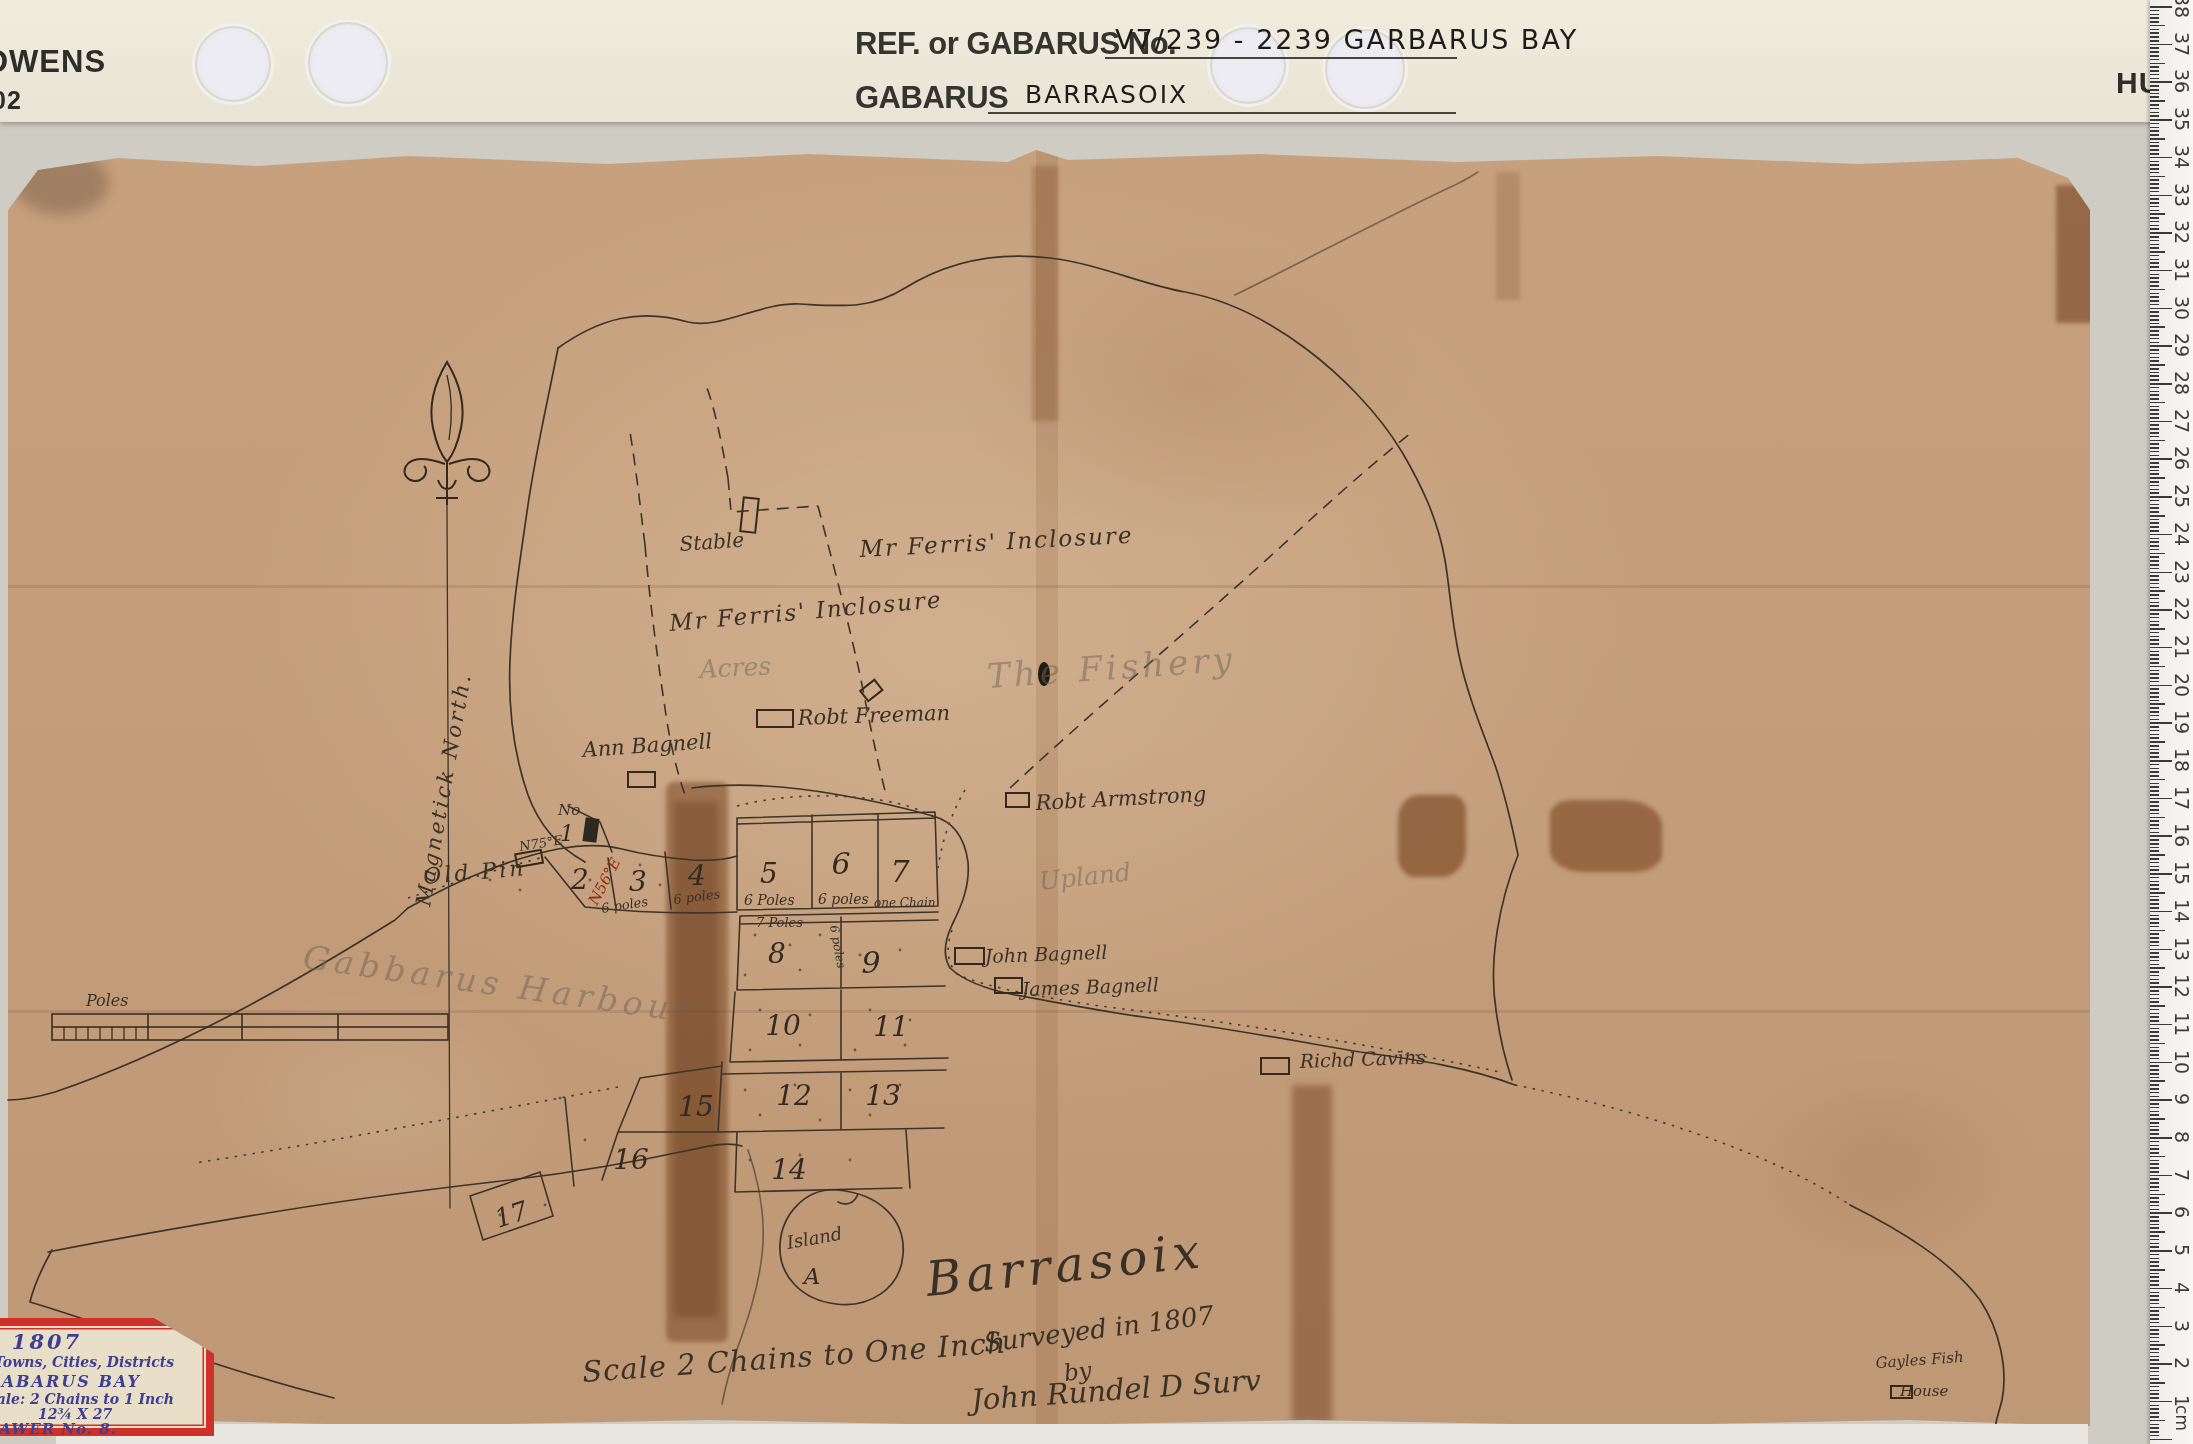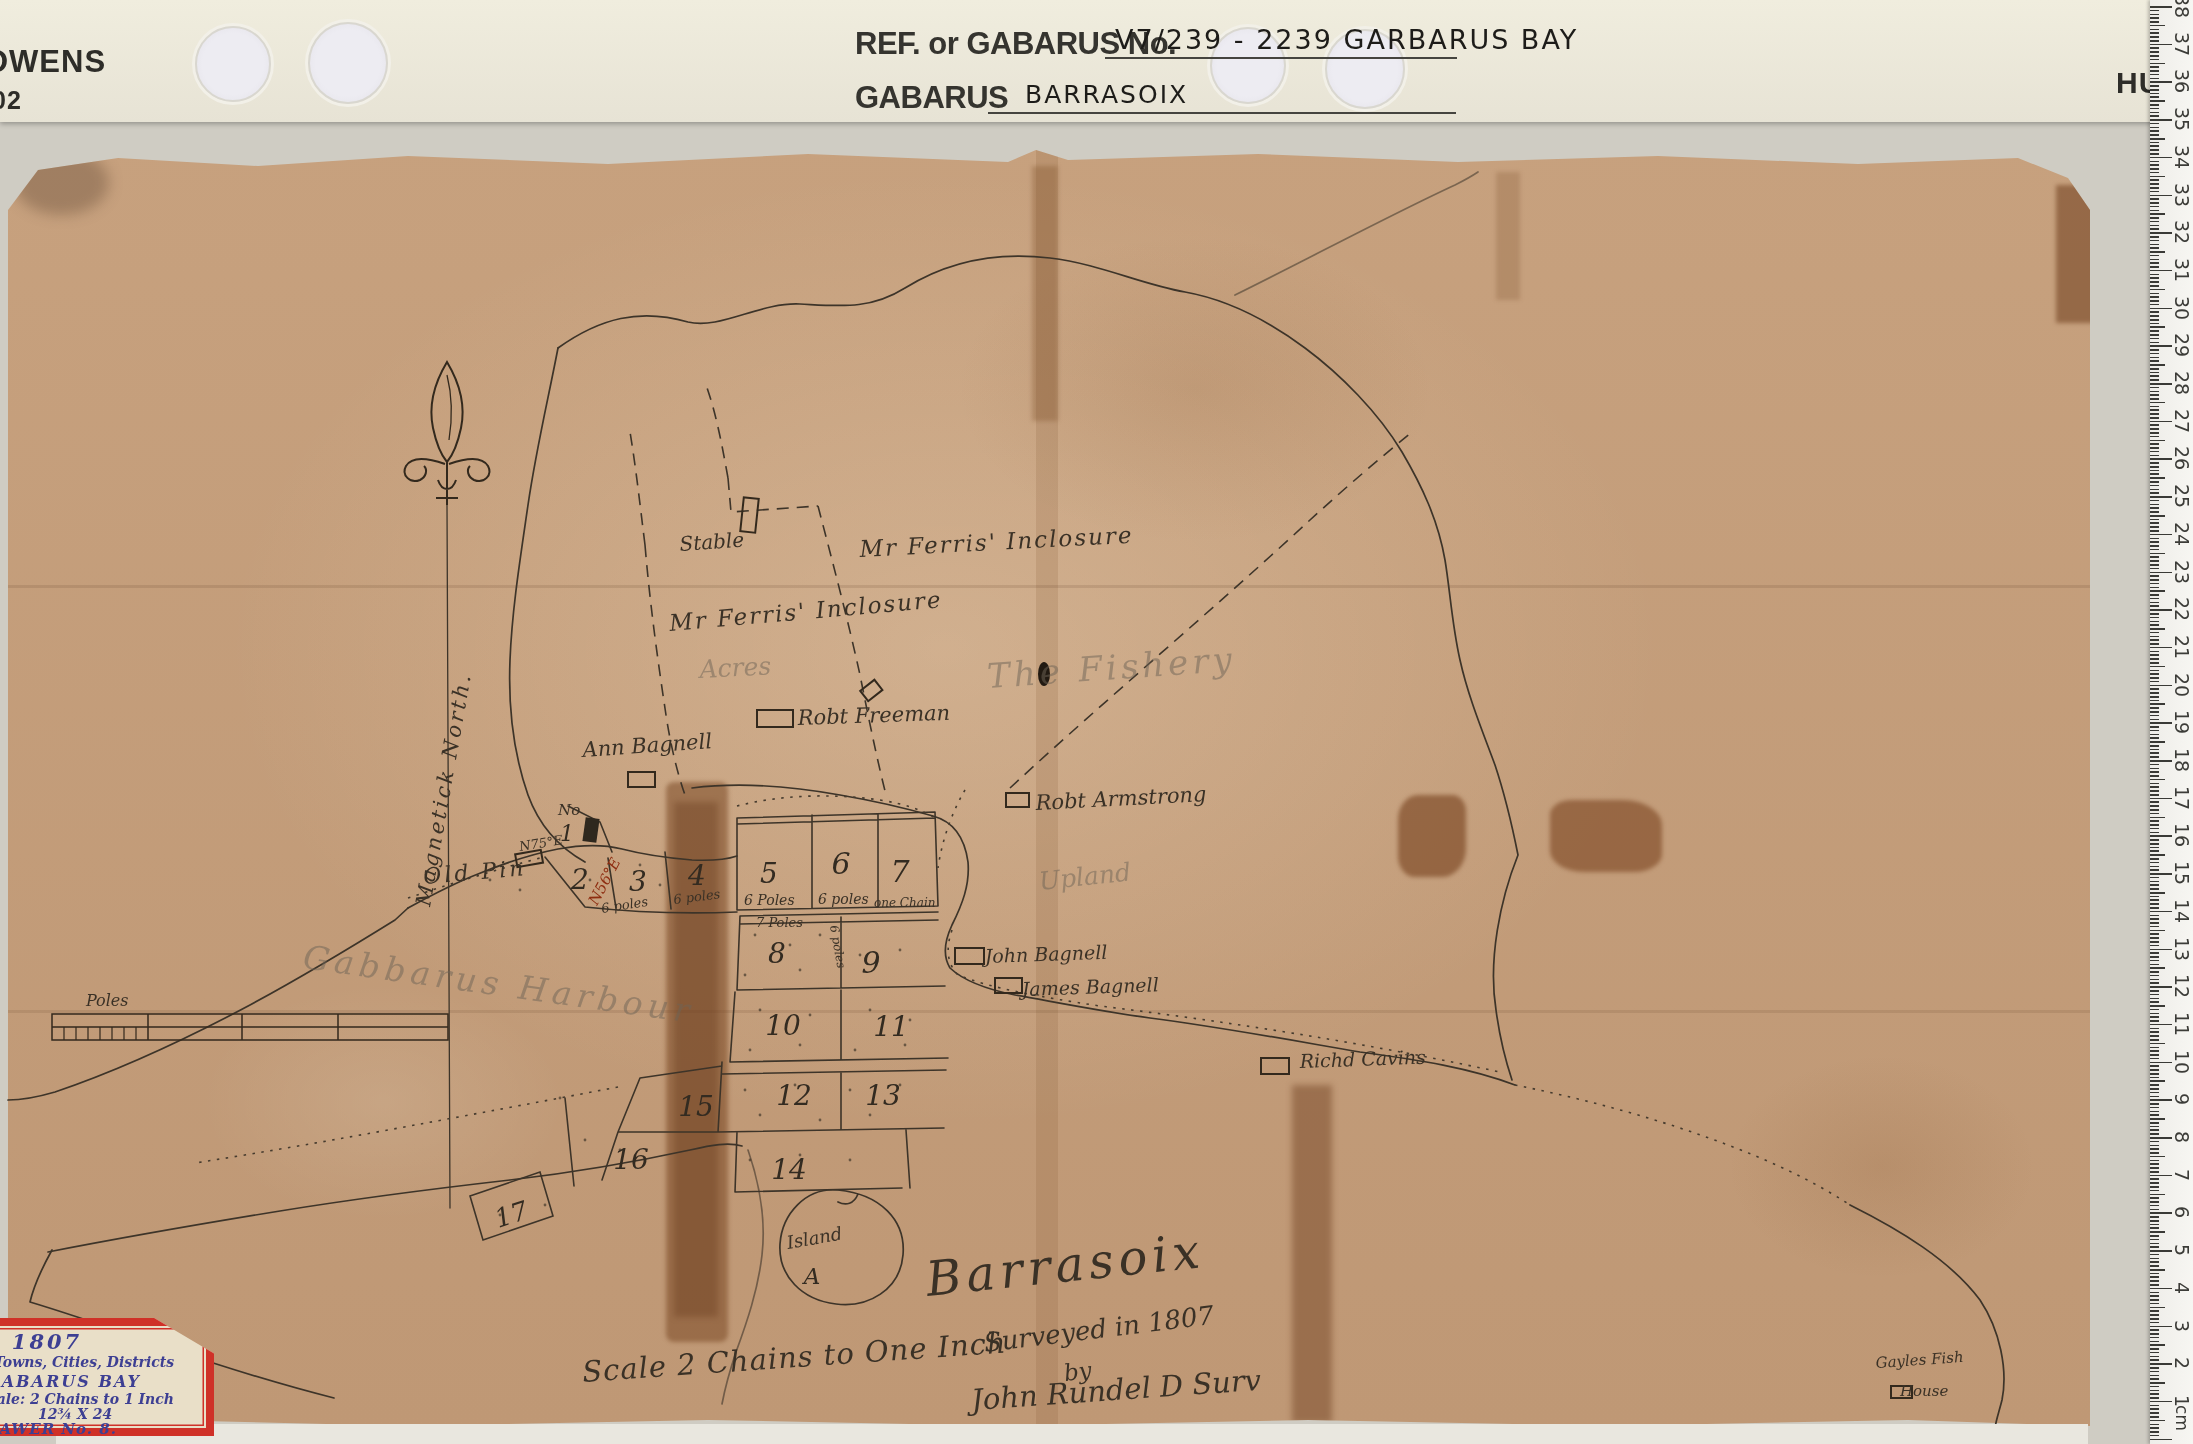--- a/index.html
+++ b/index.html
@@ -248,21 +248,21 @@
       <text class="ink" x="1876" y="1368" font-size="15" transform="rotate(-4 1876 1368)">Gayles Fish</text>
       <text class="ink" x="1900" y="1396" font-size="15">House</text>
     </g>
   </svg>
 
   <div class="abs arch-label">
     <div class="yr">1807</div>
     <div class="ln" style="top:36px;left:52px">Towns, Cities, Districts</div>
     <div class="ln" style="top:54px;left:44px;font-size:16px;letter-spacing:2px">GABARUS BAY</div>
     <div class="ln" style="top:73px;left:36px">Scale: 2 Chains to 1 Inch</div>
-    <div class="ln" style="top:88px;left:96px">12¾ X 24</div>
+    <div class="ln" style="top:88px;left:96px">12¾ X 27</div>
     <div class="ln" style="top:102px;left:30px;font-size:15px;letter-spacing:1px">DRAWER No. 8.</div>
   </div>
 
   <div class="abs header">
     <span class="abs brand" style="left:-16px;top:44px;font-size:31px">OWENS</span>
     <span class="abs brand" style="left:-8px;top:86px;font-size:25px">02</span>
     <span class="abs brand" style="left:2116px;top:66px;font-size:30px">HU</span>
 
     <div class="hole" style="left:195px;top:26px;width:72px;height:72px"></div>
     <div class="hole" style="left:308px;top:22px;width:76px;height:78px"></div>

